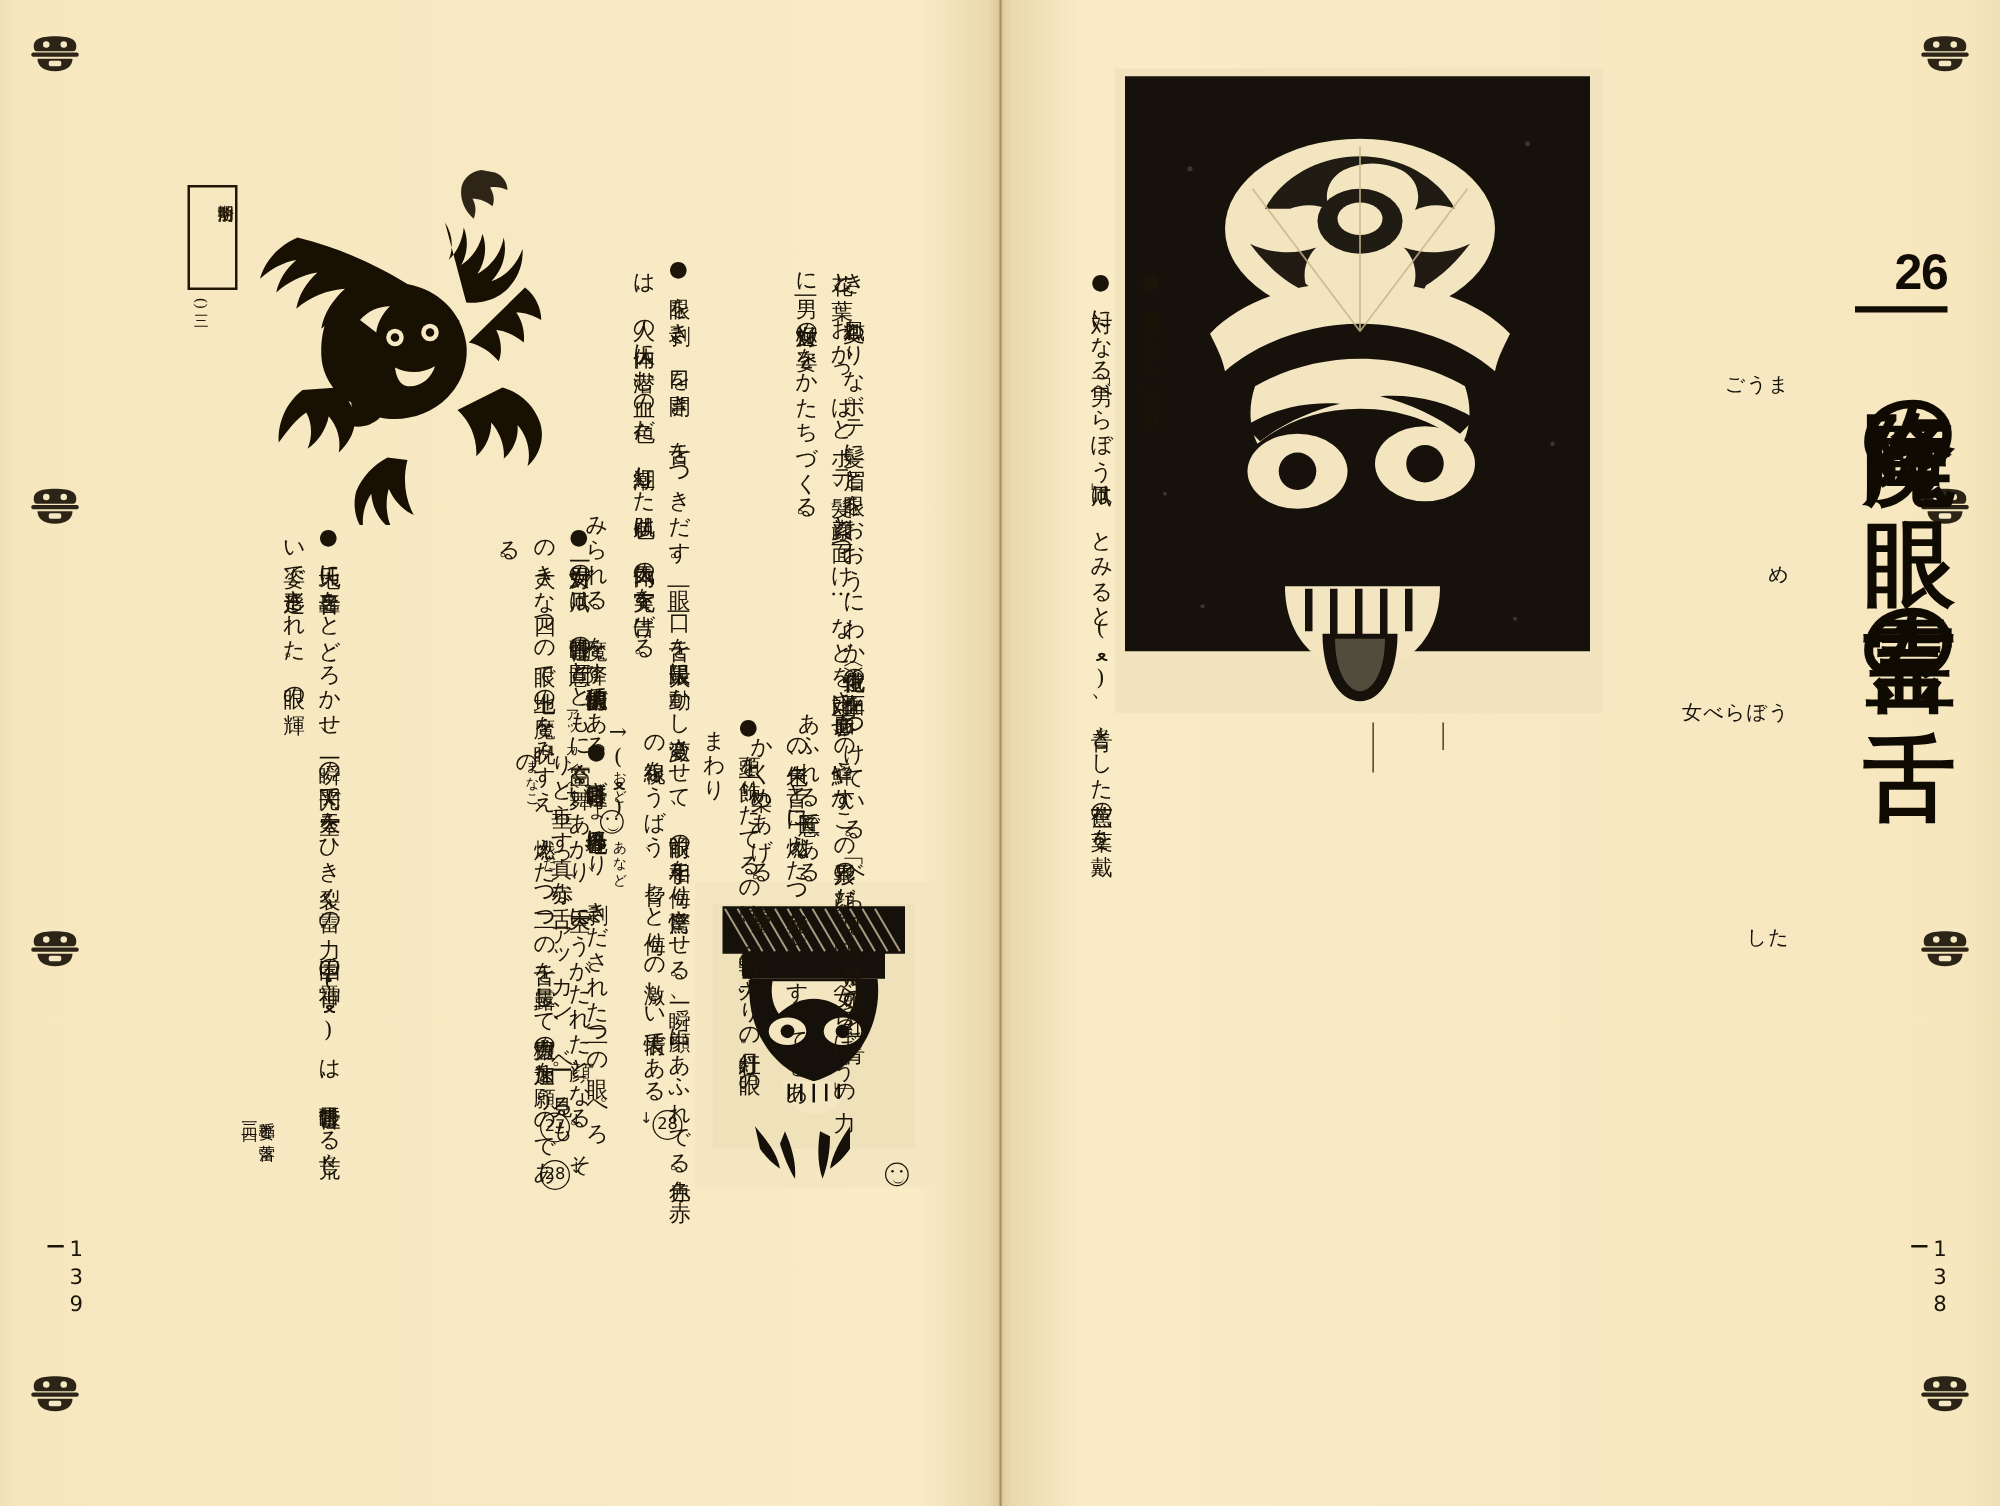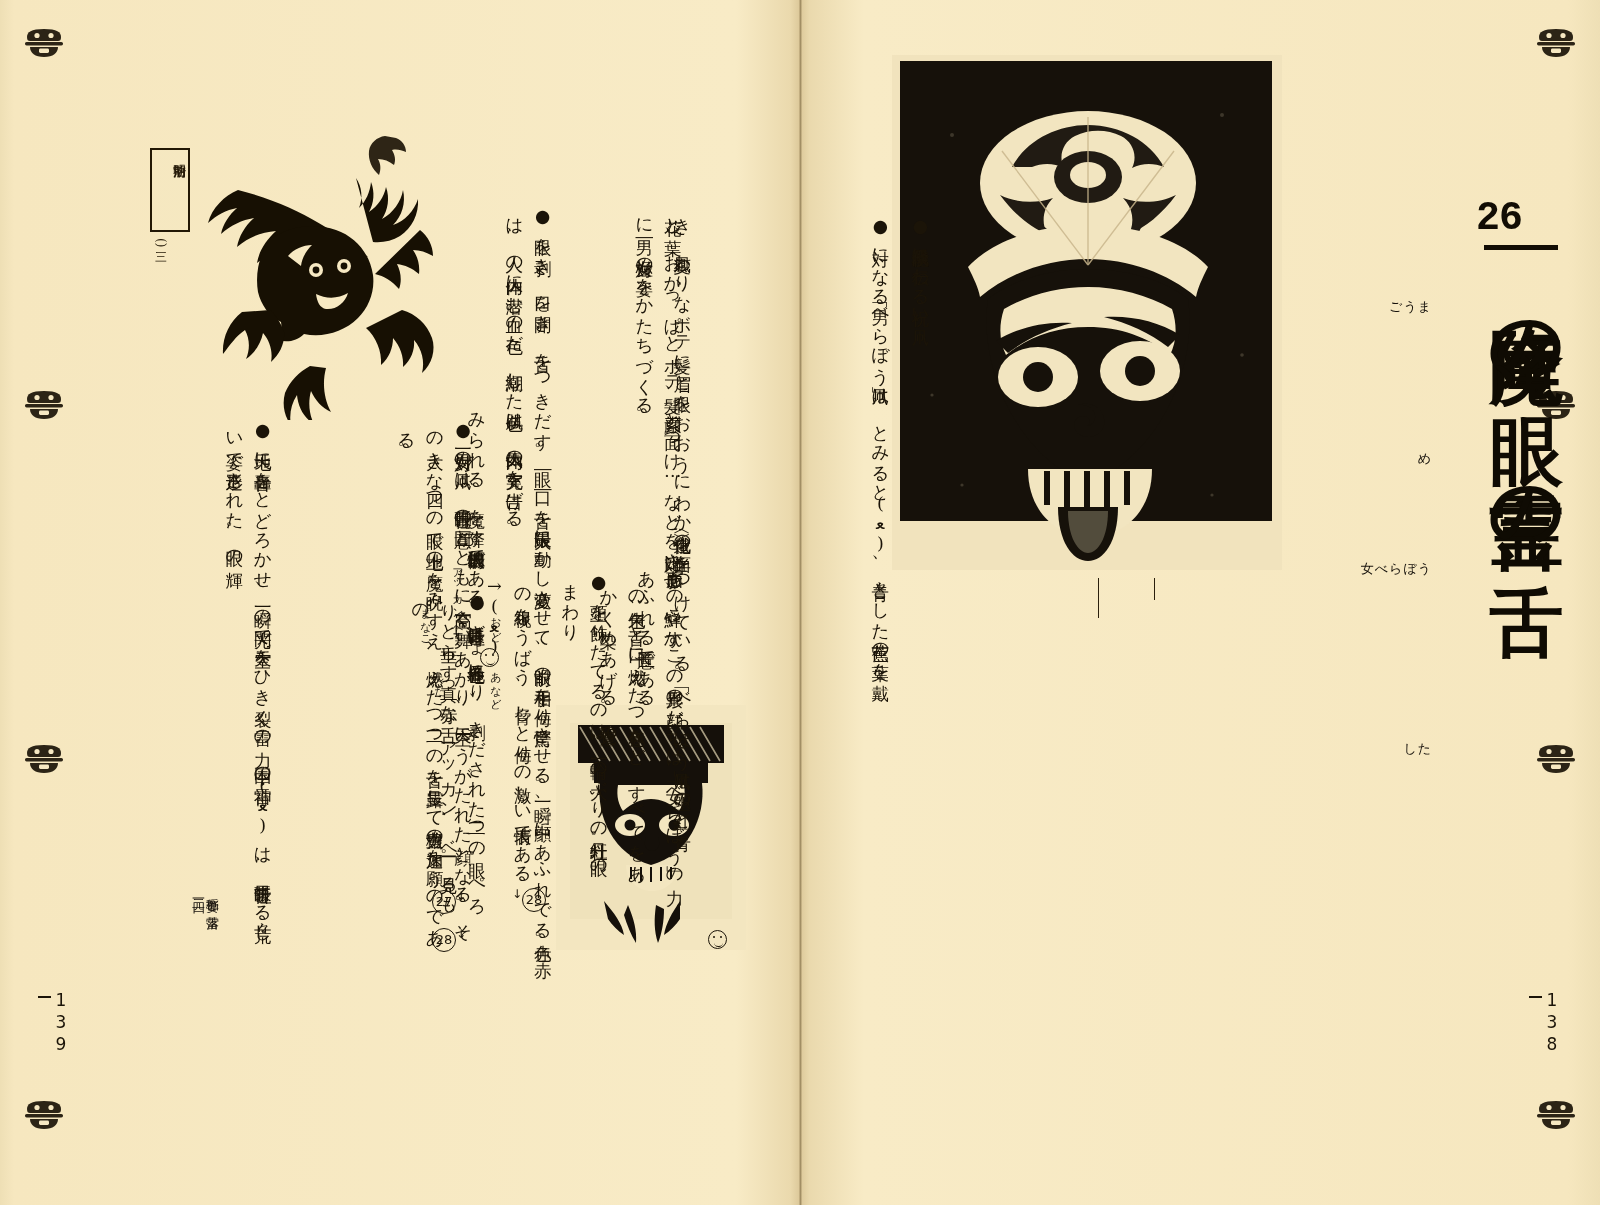--- a/index.html
+++ b/index.html
@@ -50,24 +50,24 @@
   
   .title-block {
     position: absolute;
     right: 34px; top: 196px;
     width: 128px; height: 640px;
   }
   .chapter-num {
     position: absolute; right: 8px; top: 0;
     width: 118px; height: 72px;
     writing-mode: horizontal-tb;
-    font-family: Liberation Mono, monospace;
+    font-family: Liberation Sans, sans-serif;
     font-size: 40px; font-weight: bold;
     color: #120d04;
-    text-align: center;
+    text-align: right;
     letter-spacing: -1px;
   }
   .chapter-num .rule {
     display: block;
     margin: 4px 0 0 auto;
     width: 74px; height: 5px;
     background: #120d04;
   }
   .big-title {
     position: absolute; right: 0; top: 72px;
@@ -79,21 +79,21 @@
     font-size: 74px;
     line-height: 1.04;
     color: #0f0b03;
     letter-spacing: .02em;
     white-space: nowrap;
   }
   .ruby-mini {
     position: absolute;
     writing-mode: horizontal-tb;
     font-family: "DejaVu Sans", "Liberation Sans", sans-serif;
-    font-size: 13px;
+    font-size: 16px;
     color: #15100a;
     letter-spacing: 1px;
     line-height: 1;
   }
 
   
   .kite-photo {
     position: absolute;
     left: 92px; top: 55px;
     width: 390px; height: 515px;

